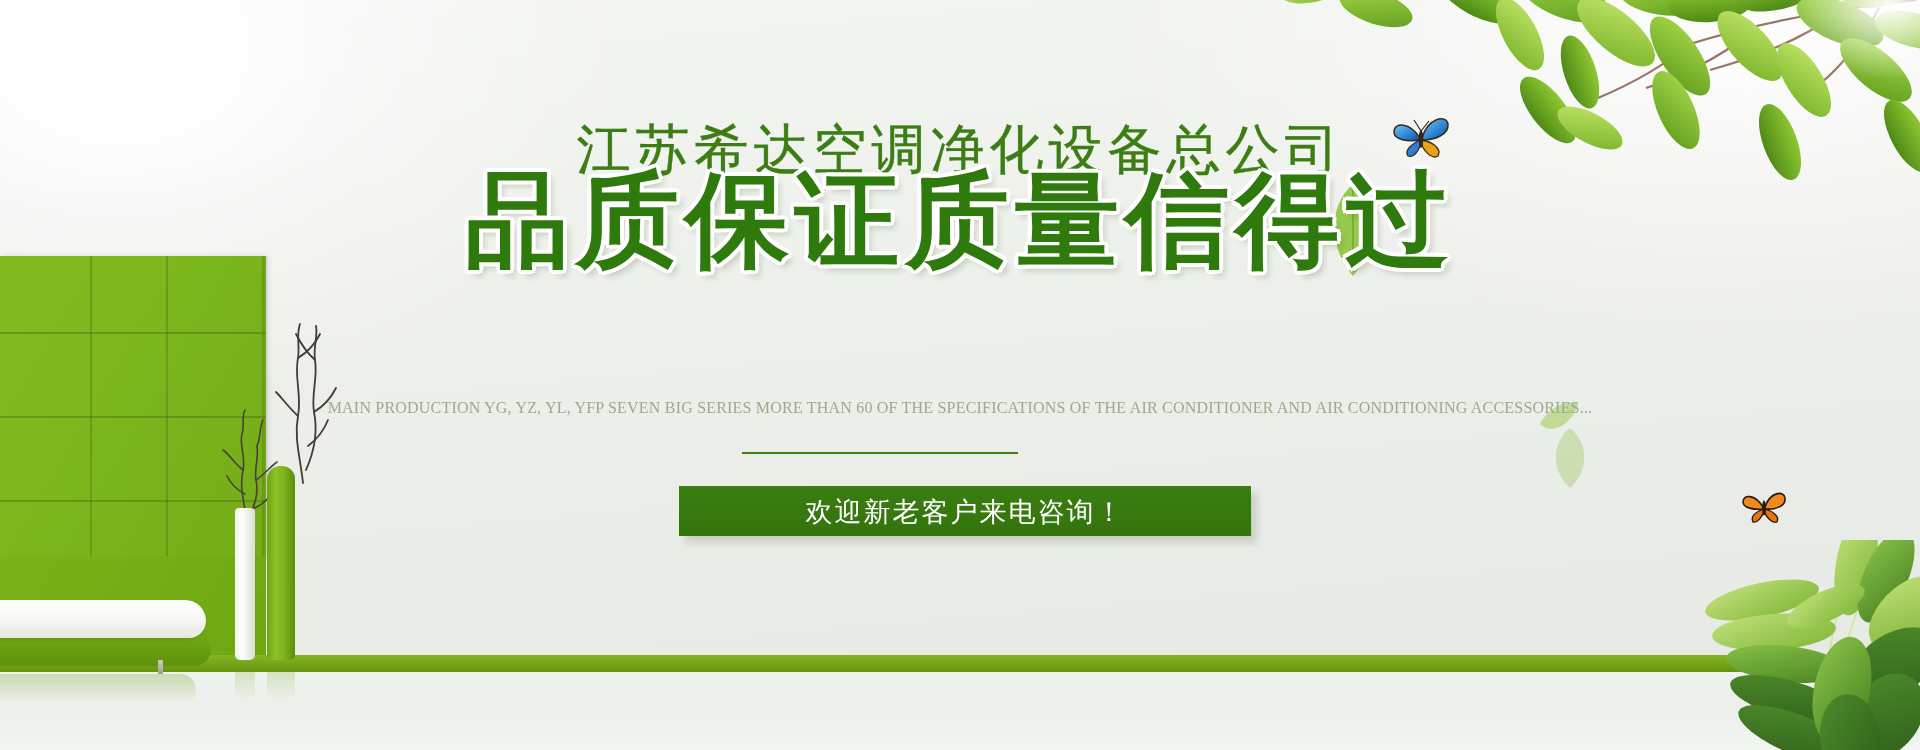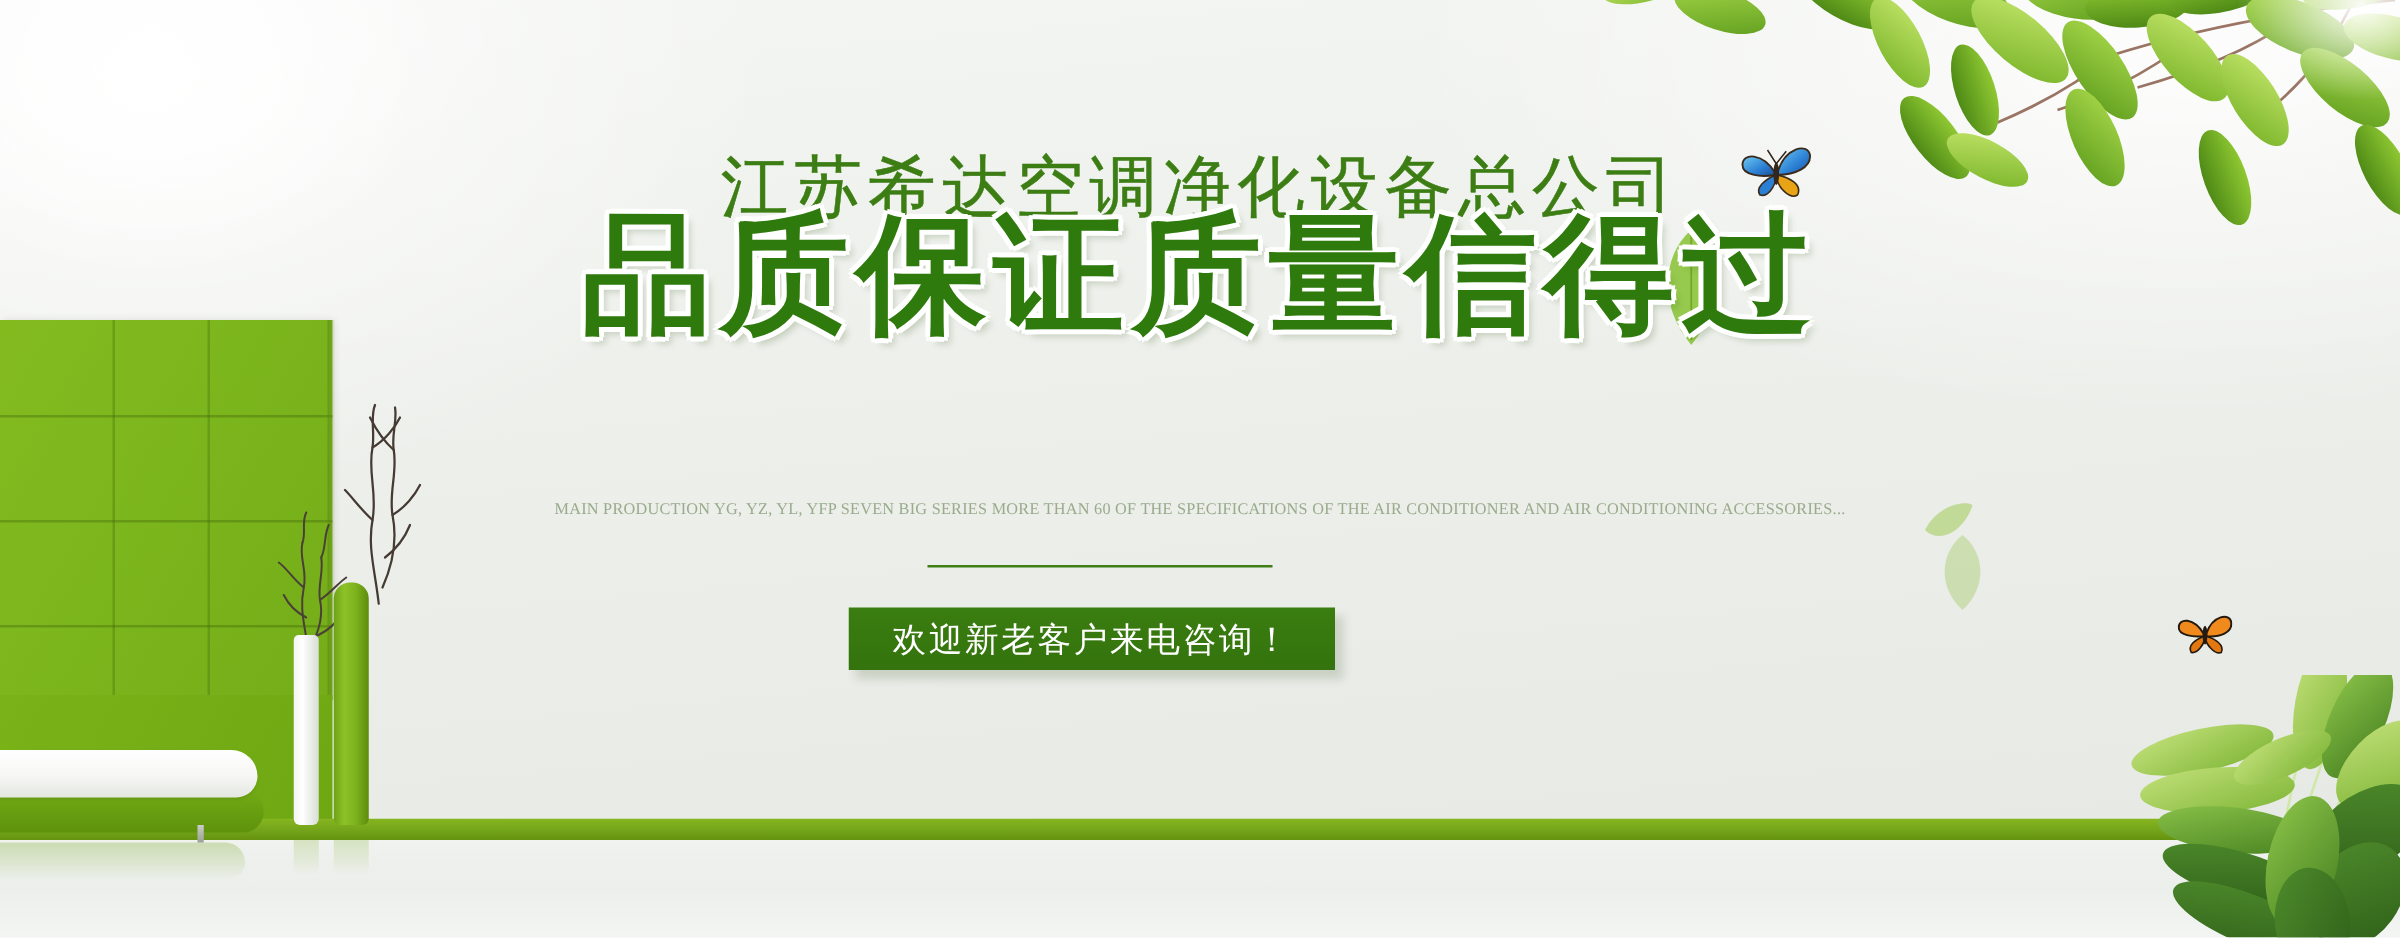--- a/index.html
+++ b/index.html
@@ -184,35 +184,35 @@
     font-size: 27px;
     letter-spacing: 1px;
     color: #3f7f16;
     white-space: nowrap;
   }
   .subline-en {
     position: absolute;
     left: 0; top: 399px;
     width: 1920px;
     font-family: "Liberation Serif", "DejaVu Serif", serif;
-    font-size: 13px;
+    font-size: 16px;
     letter-spacing: 0.2px;
     color: #9aab8c;
     white-space: nowrap;
   }
   .divider {
     position: absolute;
     left: 742px; top: 452px;
     width: 276px; height: 2px;
     background: #3f7f16;
   }
   .cta {
     position: absolute;
     left: 679px; top: 486px;
-    width: 389px; height: 50px;
+    width: 572px; height: 50px;
     background: linear-gradient(180deg, #3a7d10 0%, #34730d 100%);
     color: #ffffff;
     font-size: 27px;
     line-height: 50px;
     letter-spacing: 2px;
     text-align: center;
     box-shadow: 6px 7px 7px rgba(40,70,10,0.16);
     cursor: pointer;
     border: none;
     white-space: nowrap;

